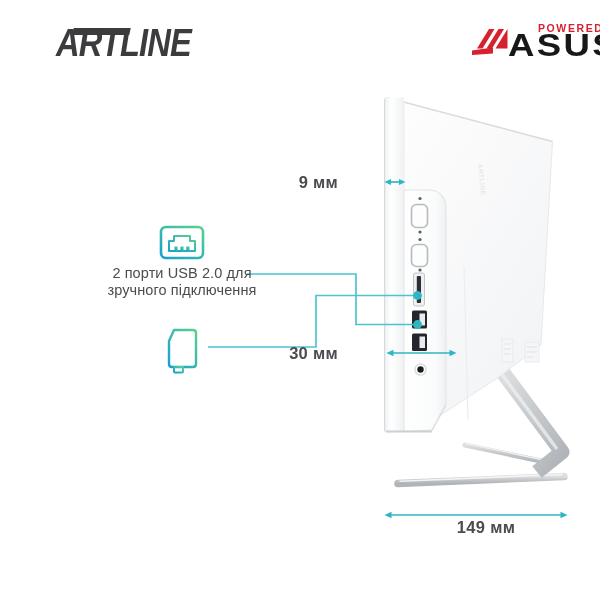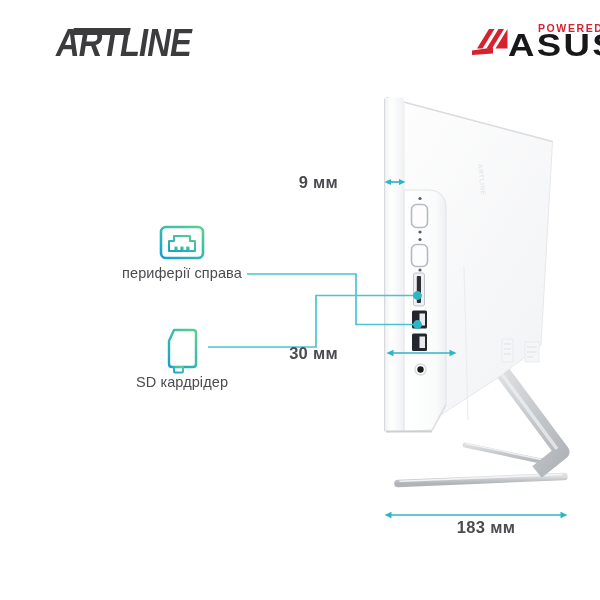--- a/index.html
+++ b/index.html
@@ -203,38 +203,36 @@
         <stop offset="1" stop-color="#17a3cc"></stop>
       </linearGradient>
     </defs>
     <rect x="8" y="6" width="42" height="31" rx="5" fill="none" stroke="url(#lgA)" stroke-width="2.6"></rect>
     <path d="M16,30 V20 H21 V15 H37 V20 H42 V30 Z" fill="none" stroke="url(#lgA)" stroke-width="2" stroke-linejoin="round"></path>
     <rect x="21.5" y="25.5" width="3.2" height="4.5" fill="url(#lgA)"></rect>
     <rect x="27.4" y="25.5" width="3.2" height="4.5" fill="url(#lgA)"></rect>
     <rect x="33.3" y="25.5" width="3.2" height="4.5" fill="url(#lgA)"></rect>
   </svg>
   <div class="feature-text f1">
-    <div>периферії справа</div>
+    <div>2 порти USB 2.0 для</div>
+    <div>зручного підключення</div>
   </div>
 
   <svg class="feature-icon sd" width="44" height="50" viewBox="0 0 44 50">
     <defs>
       <linearGradient id="lgB" x1="0.9" y1="0" x2="0.1" y2="1">
         <stop offset="0" stop-color="#58ce90"></stop>
         <stop offset="1" stop-color="#17a3cc"></stop>
       </linearGradient>
     </defs>
     <path d="M14,3 H33 Q36,3 36,6 V37 Q36,40 33,40 H12 Q9,40 9,37 V14 Z" fill="none" stroke="url(#lgB)" stroke-width="2.4" stroke-linejoin="round"></path>
     <line x1="17" y1="6" x2="17" y2="11.5" stroke="url(#lgB)" stroke-width="2"></line>
     <line x1="21.5" y1="6" x2="21.5" y2="11.5" stroke="url(#lgB)" stroke-width="2"></line>
     <line x1="26" y1="6" x2="26" y2="11.5" stroke="url(#lgB)" stroke-width="2"></line>
     <line x1="30.5" y1="6" x2="30.5" y2="11.5" stroke="url(#lgB)" stroke-width="2"></line>
     <rect x="14" y="40" width="9" height="5.5" rx="1" fill="none" stroke="url(#lgB)" stroke-width="2"></rect>
   </svg>
-  <div class="feature-text f2">
-    <div>SD кардрідер</div>
-  </div>
 
   <div class="dim d13">9 мм</div>
   <div class="dim d50">30 мм</div>
-  <div class="dim d206">183 мм</div>
+  <div class="dim d206">149 мм</div>
 
 </div>
 
 </body></html>

